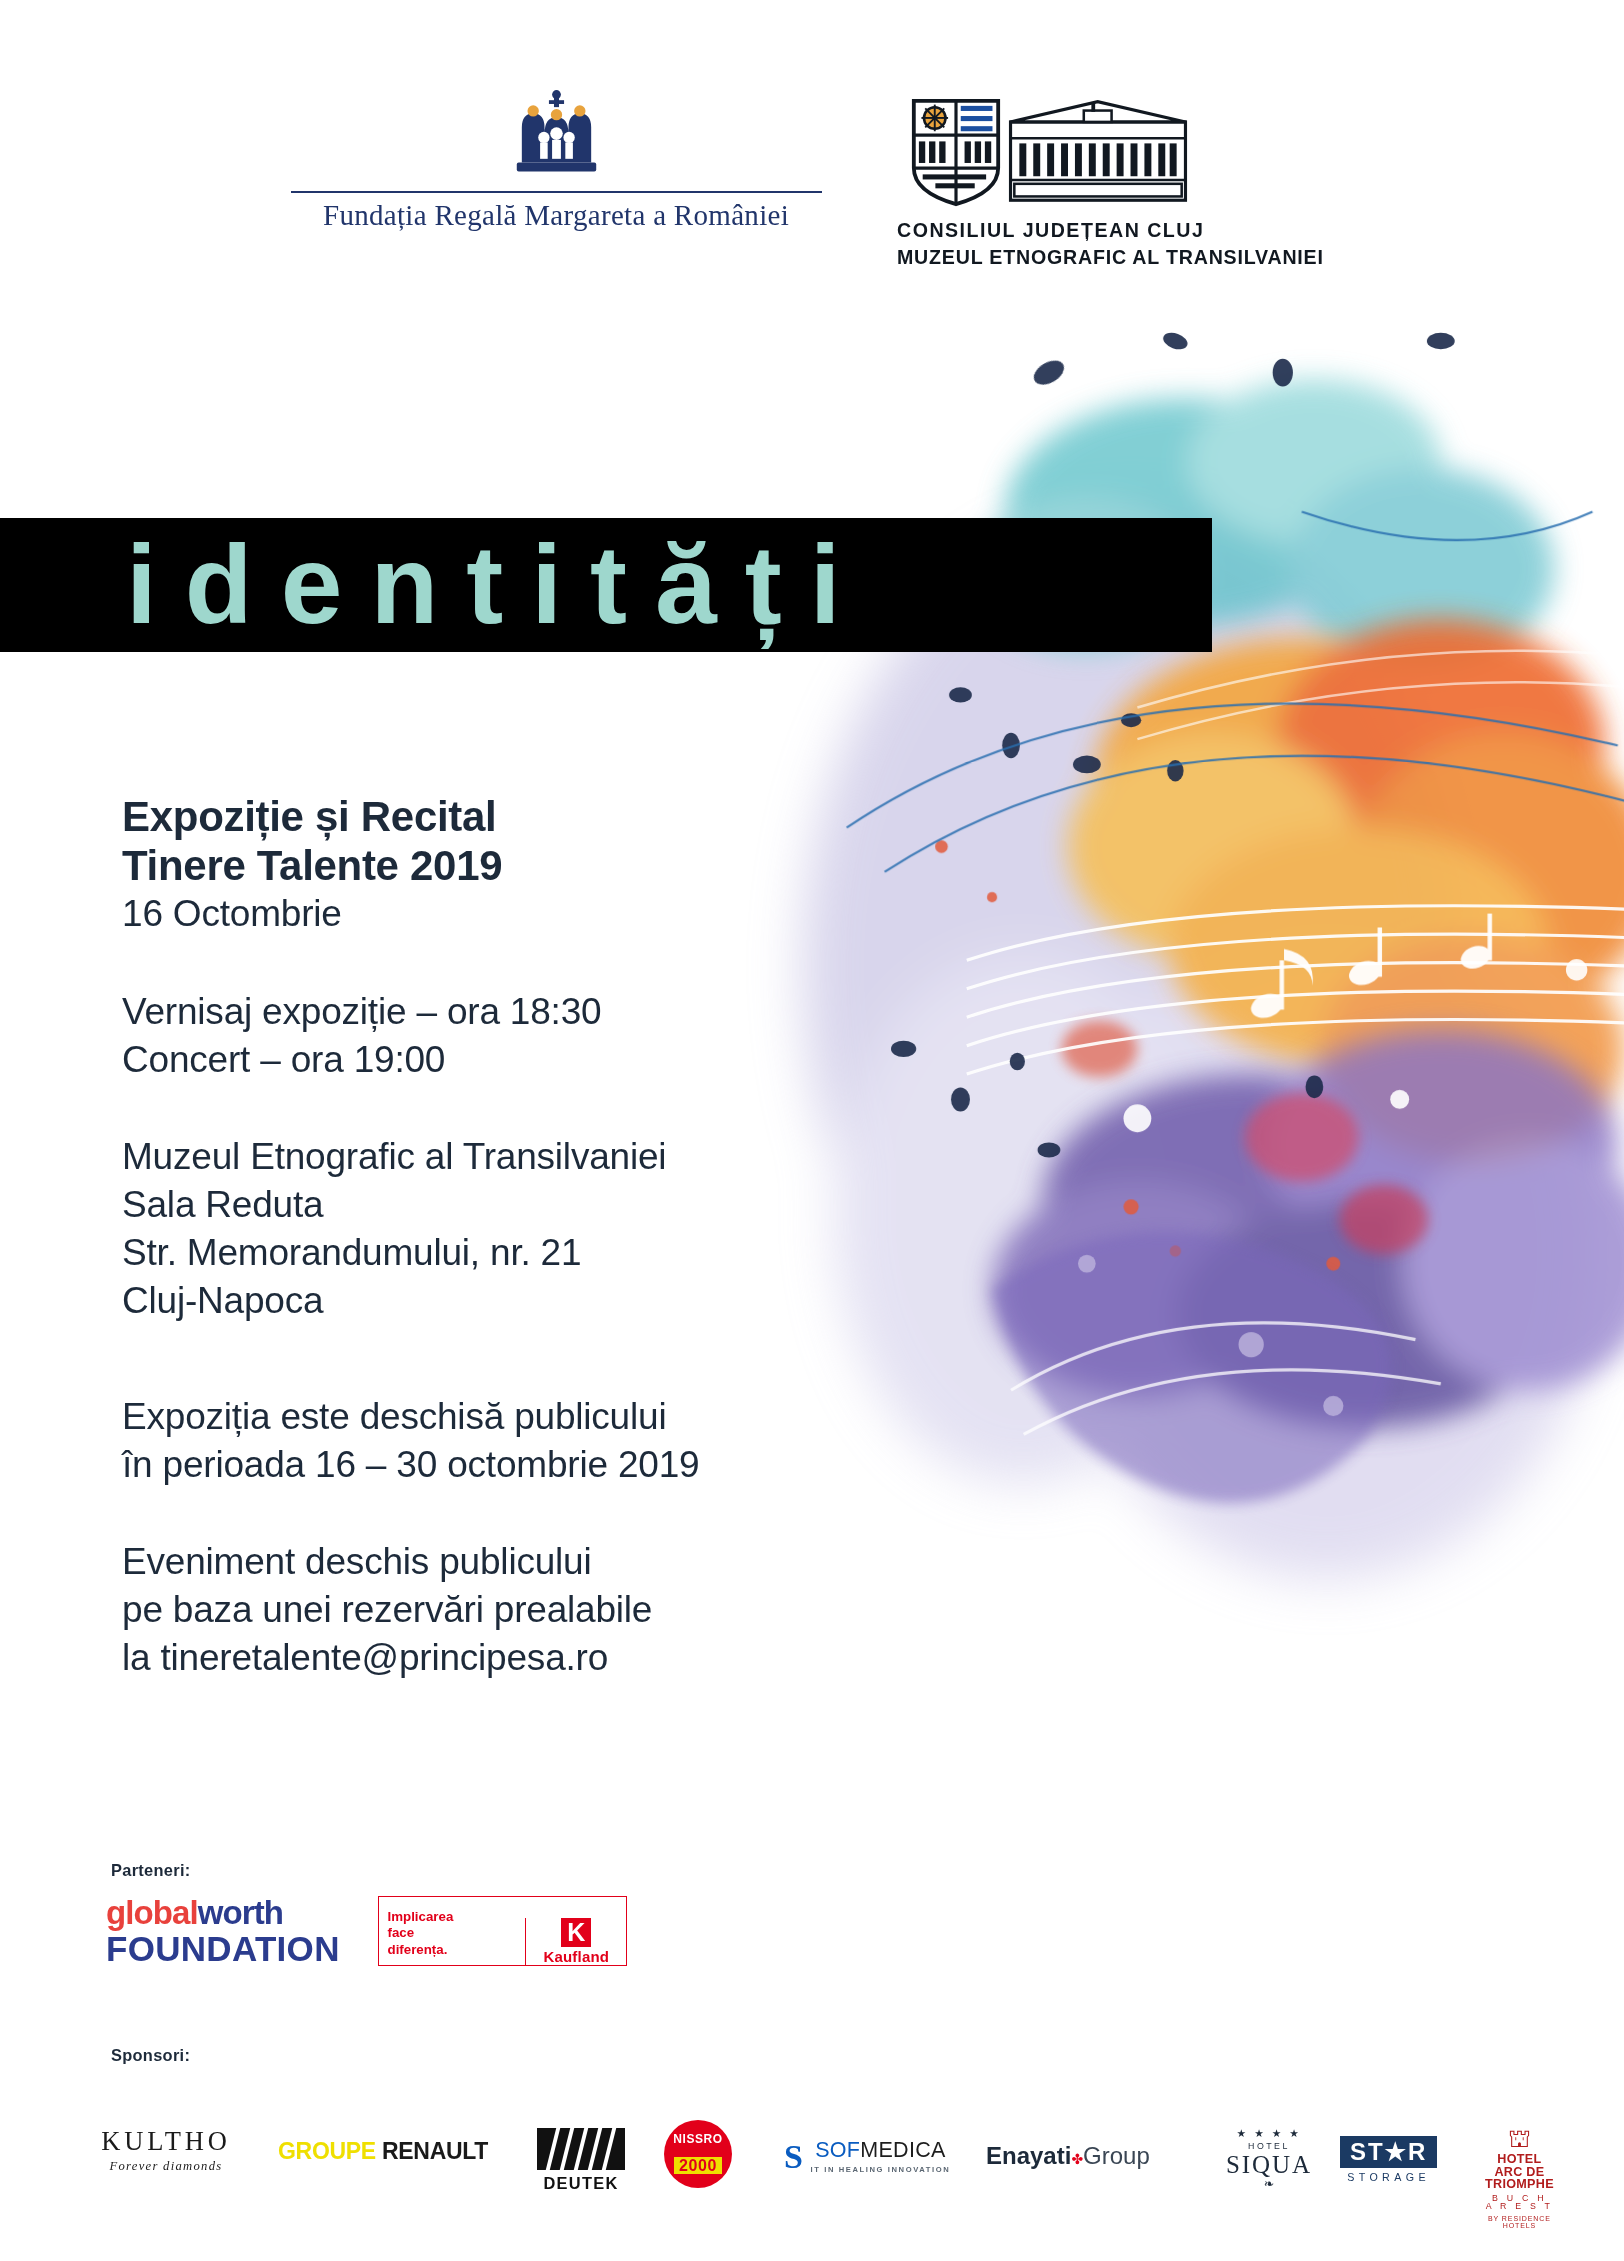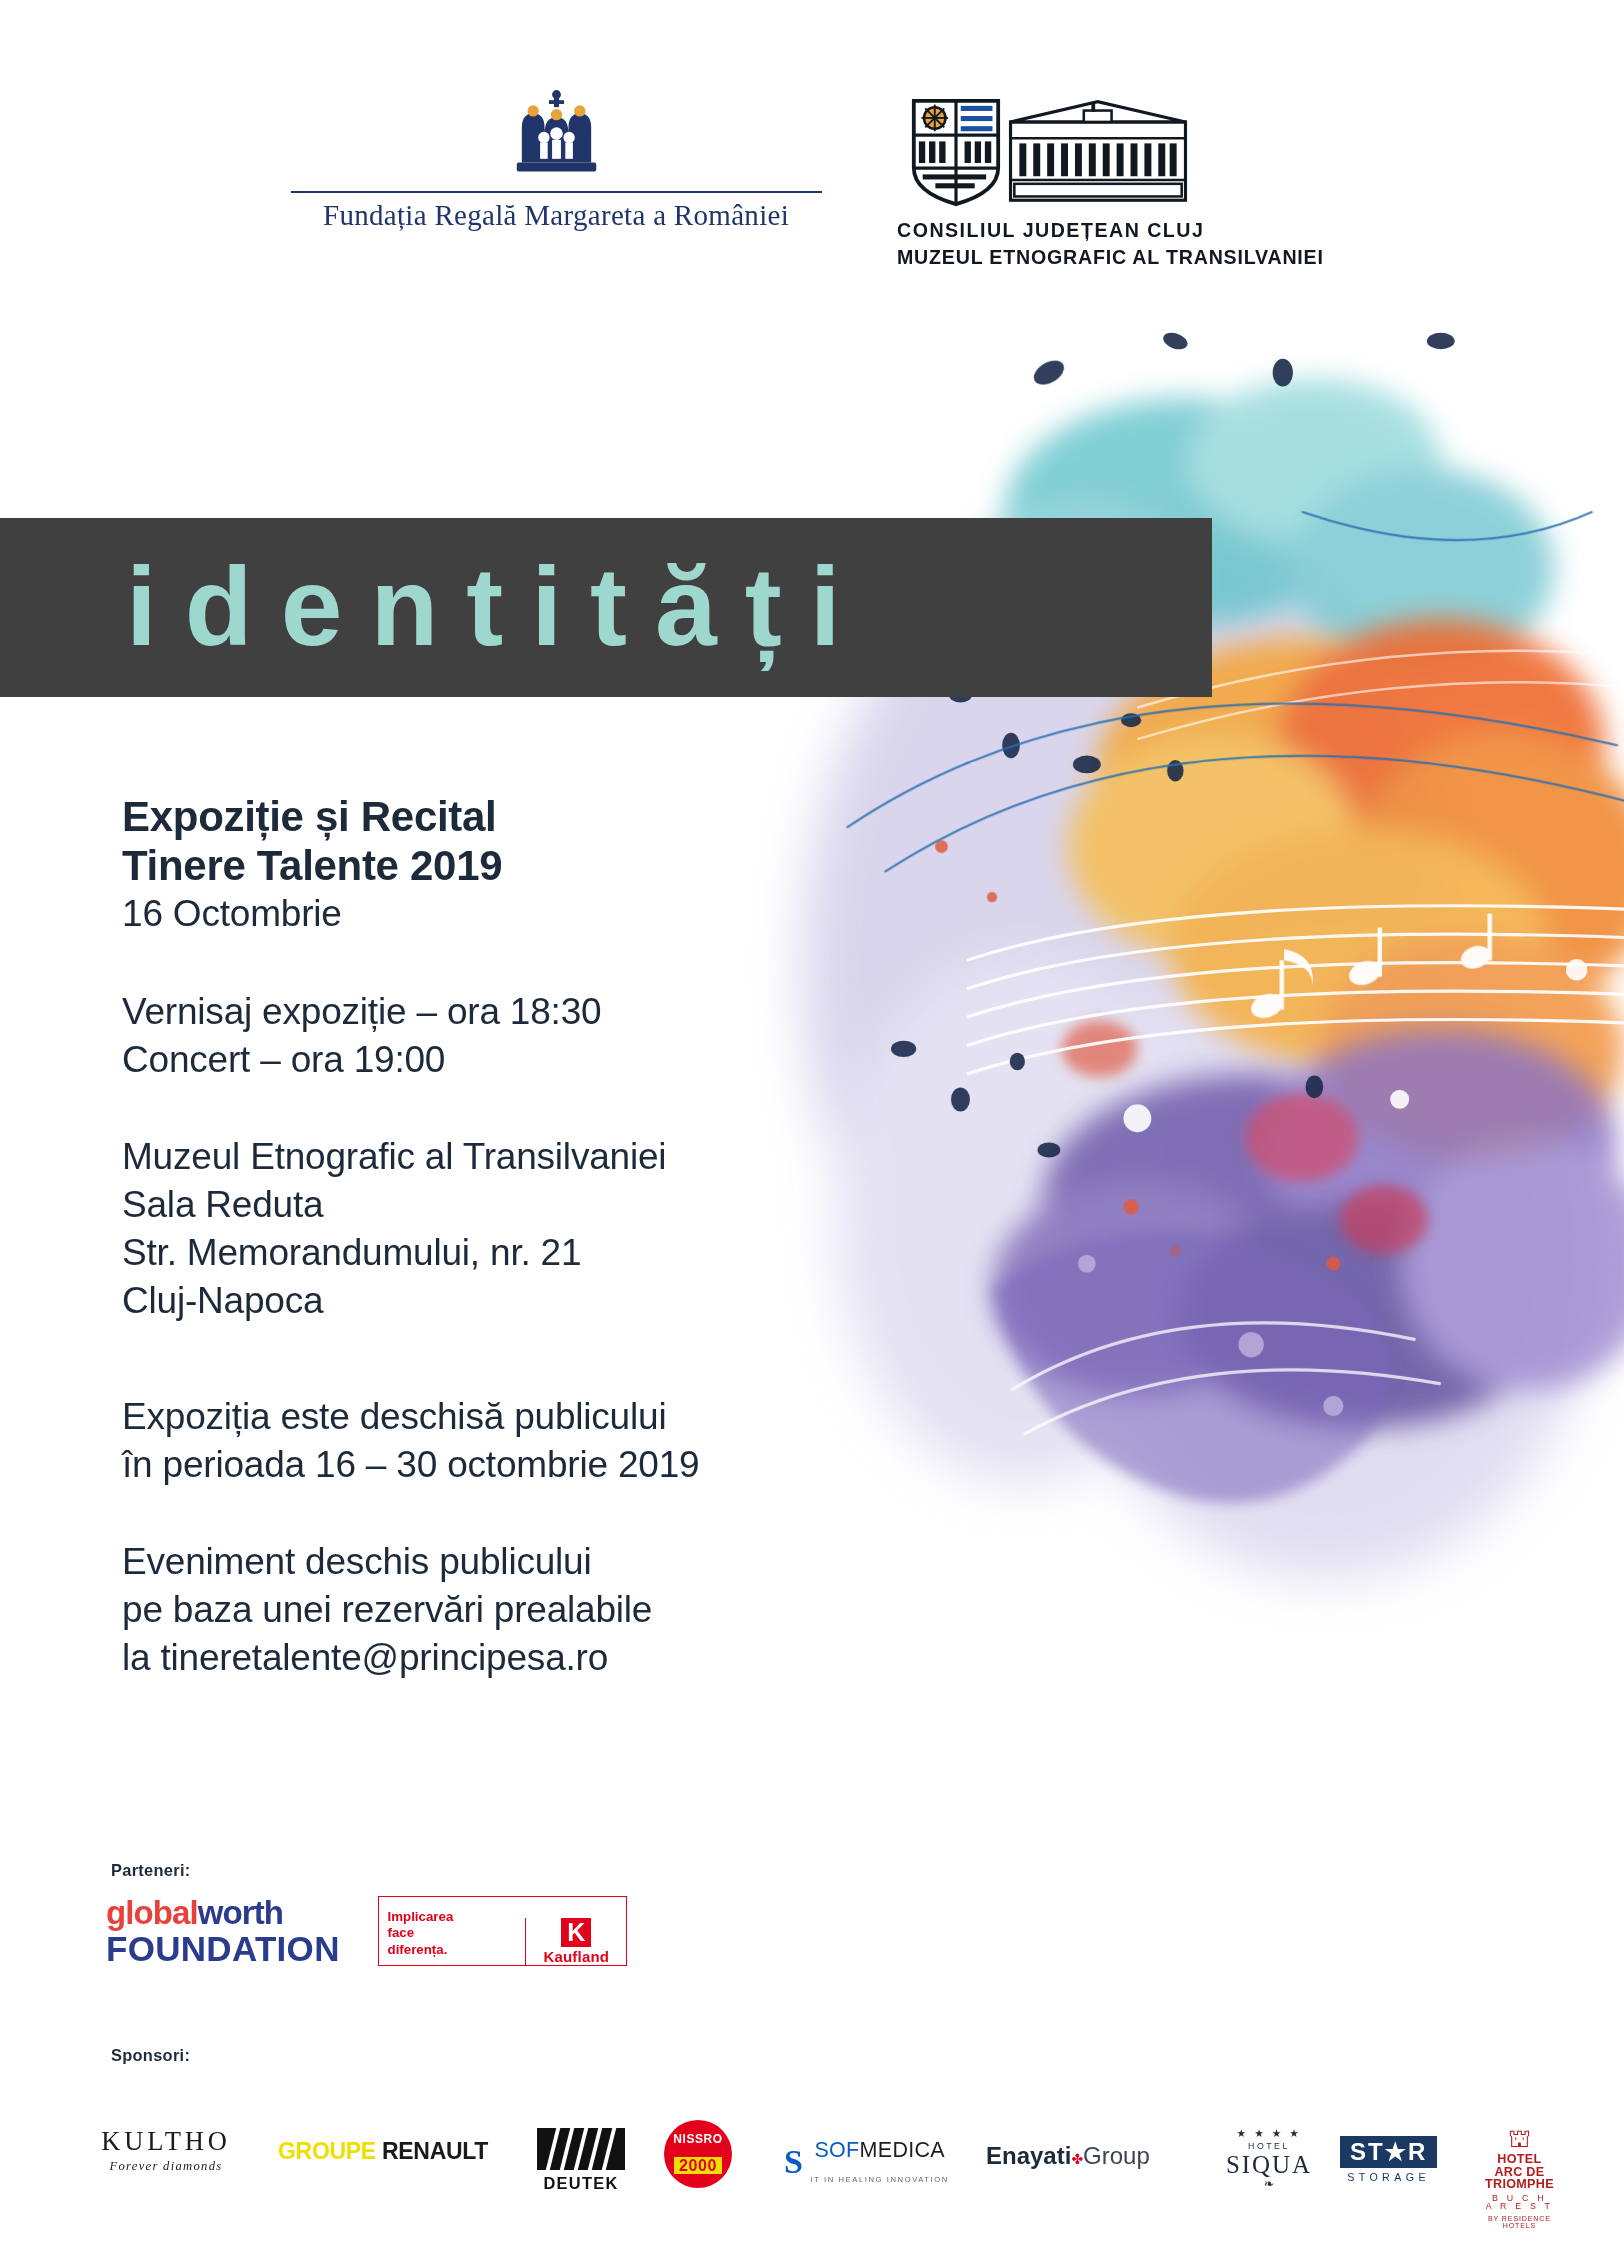--- a/index.html
+++ b/index.html
@@ -86,22 +86,22 @@
     height: 1340px;
     pointer-events: none;
   }
 
   
   .title-band {
     position: absolute;
     left: 0;
     top: 518px;
     width: 1212px;
-    height: 179px;
-    background: #404040;
+    height: 134px;
+    background: #000000;
     display: flex;
     align-items: center;
   }
   .title-band .title {
     color: #9ed7cd;
     font-size: 111px;
     font-weight: bold;
     letter-spacing: 28px;
     padding-left: 126px;
     line-height: 1;
@@ -286,21 +286,21 @@
   .sp-sofmedica { left: 689px; top: 23px; display: flex; align-items: center; gap: 7.6px; }
   .sof-s {
     color: #0a5cc0;
     font-size: 34px;
     font-weight: bold;
     font-family: "Liberation Serif", serif;
   }
   .sof-txt .t1 { font-size: 21.5px; font-weight: normal; letter-spacing: 0.3px; }
   .sof-txt .t1 .sof { color: #0a5cc0; }
   .sof-txt .t1 .med { color: #1d1d1d; }
-  .sof-txt .t2 { font-size: 7.6px; letter-spacing: 1.6px; color: #5a6672; margin-top: 14px; }
+  .sof-txt .t2 { font-size: 7.6px; letter-spacing: 1.6px; color: #5a6672; margin-top: 4px; font-weight: bold; }
 
   .sp-enayati { left: 891px; top: 26.5px; }
   .sp-enayati .e1 { font-size: 24px; color: #3a4654; }
   .sp-enayati .e1 b { color: #1d2a3a; }
   .sp-enayati .leaf { color: #e2001a; font-size: 14px; }
 
   .sp-siqua { left: 1131px; top: 11.4px; }
   .sp-siqua .stars { color: #1d2a3a; font-size: 10.7px; letter-spacing: 2.5px; }
   .sp-siqua .hotel { font-size: 8.8px; letter-spacing: 2.5px; color: #1d2a3a; margin-top: 2.5px; }
   .sp-siqua .name {

